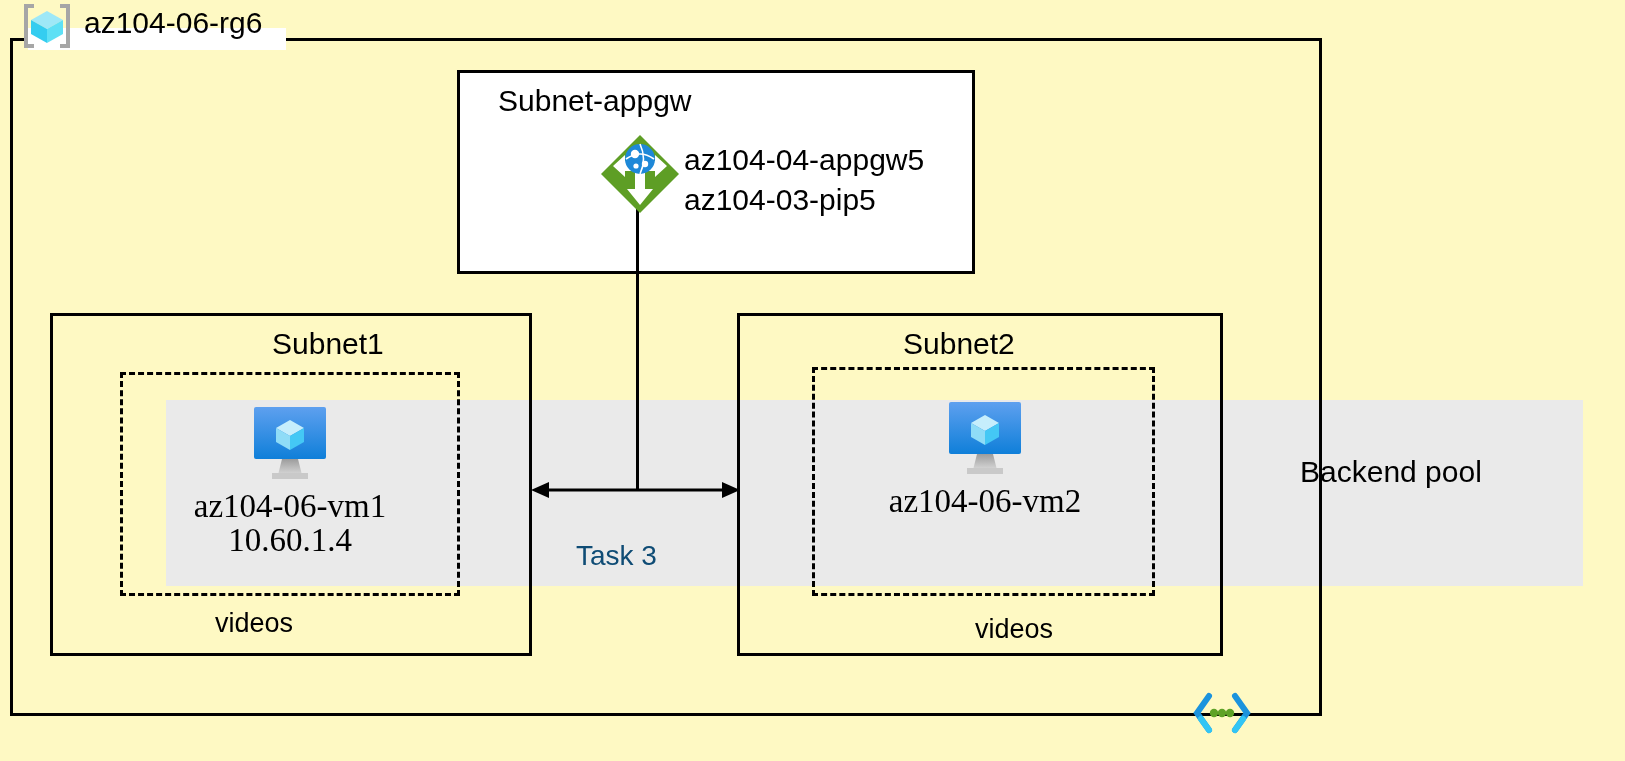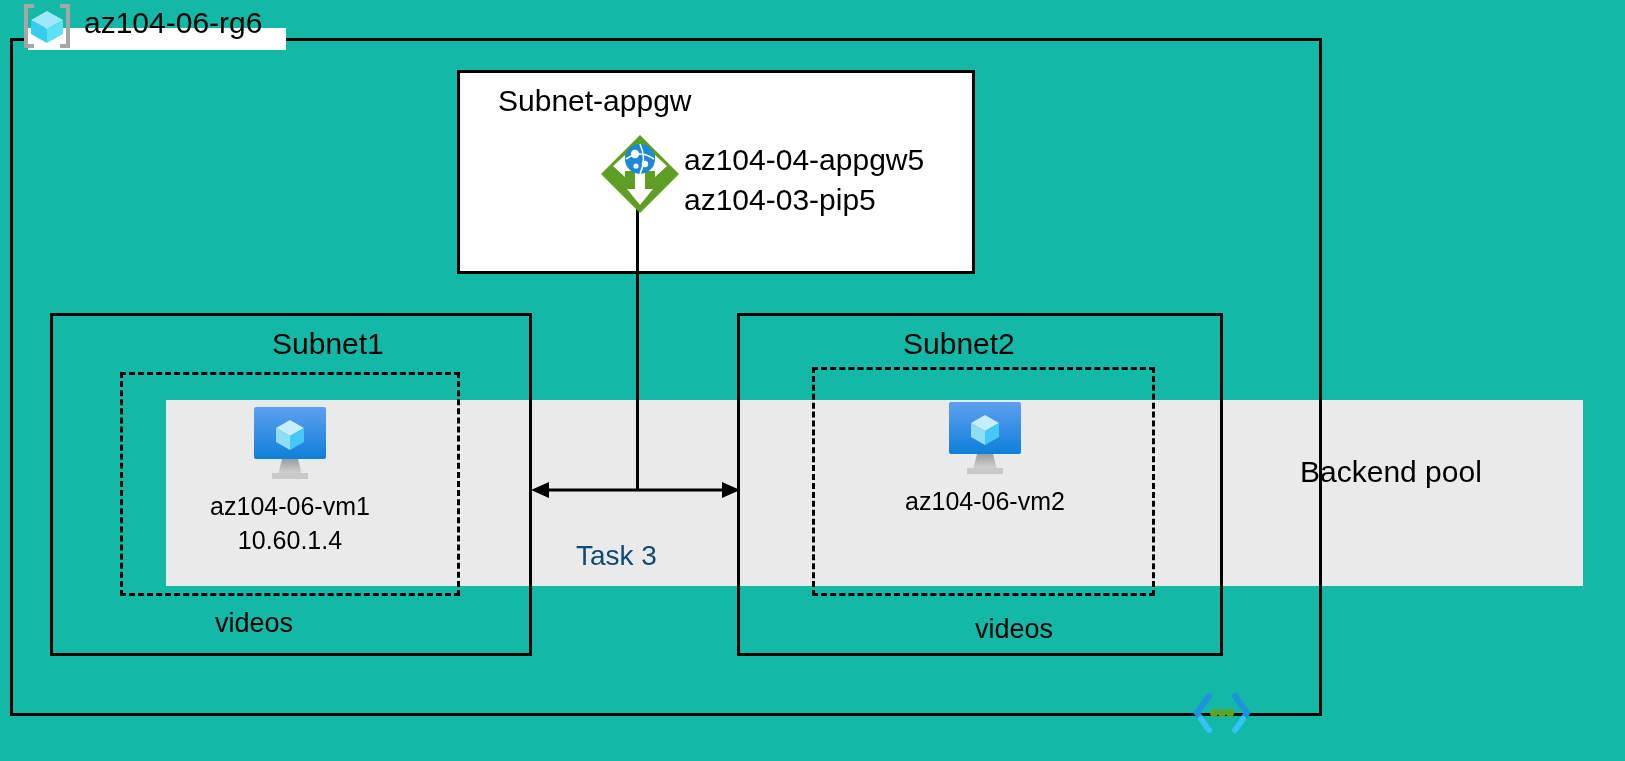--- a/index.html
+++ b/index.html
@@ -8,21 +8,21 @@
     padding: 0;
     background: #ffffff;
   }
   body {
     font-family: "Liberation Sans", "DejaVu Sans", sans-serif;
   }
   #canvas {
     position: relative;
     width: 1625px;
     height: 761px;
-    background: #14b8a6;
+    background: #fef9c3;
     overflow: hidden;
   }
 
   
   .backend-band {
     position: absolute;
     left: 166px;
     top: 400px;
     width: 1417px;
     height: 186px;
@@ -115,24 +115,25 @@
     background: transparent;
   }
   #dashed1 { left: 120px; top: 372px; width: 340px; height: 224px; }
   #dashed2 { left: 812px; top: 367px; width: 343px; height: 229px; }
 
   
   .vm-block { position: absolute; text-align: center; z-index: 6; }
   #vm1-block { left: 170px; top: 405px; width: 240px; }
   #vm2-block { left: 865px; top: 400px; width: 240px; }
   .vm-name, .vm-ip {
-    font-size: 25px;
+    font-size: 33px;
     color: #000000;
     line-height: 34px;
     white-space: nowrap;
+    font-family: Liberation Serif, serif;
   }
   .vm-icon-wrap { height: 78px; margin-bottom: 6px; }
 
   
   .appgw-icon { position: absolute; left: 599px; top: 133px; width: 82px; height: 82px; z-index: 6; }
   .appgw-labels { position: absolute; left: 684px; top: 140px; z-index: 6; }
   .appgw-labels div {
     font-size: 30px;
     color: #000000;
     line-height: 40px;

